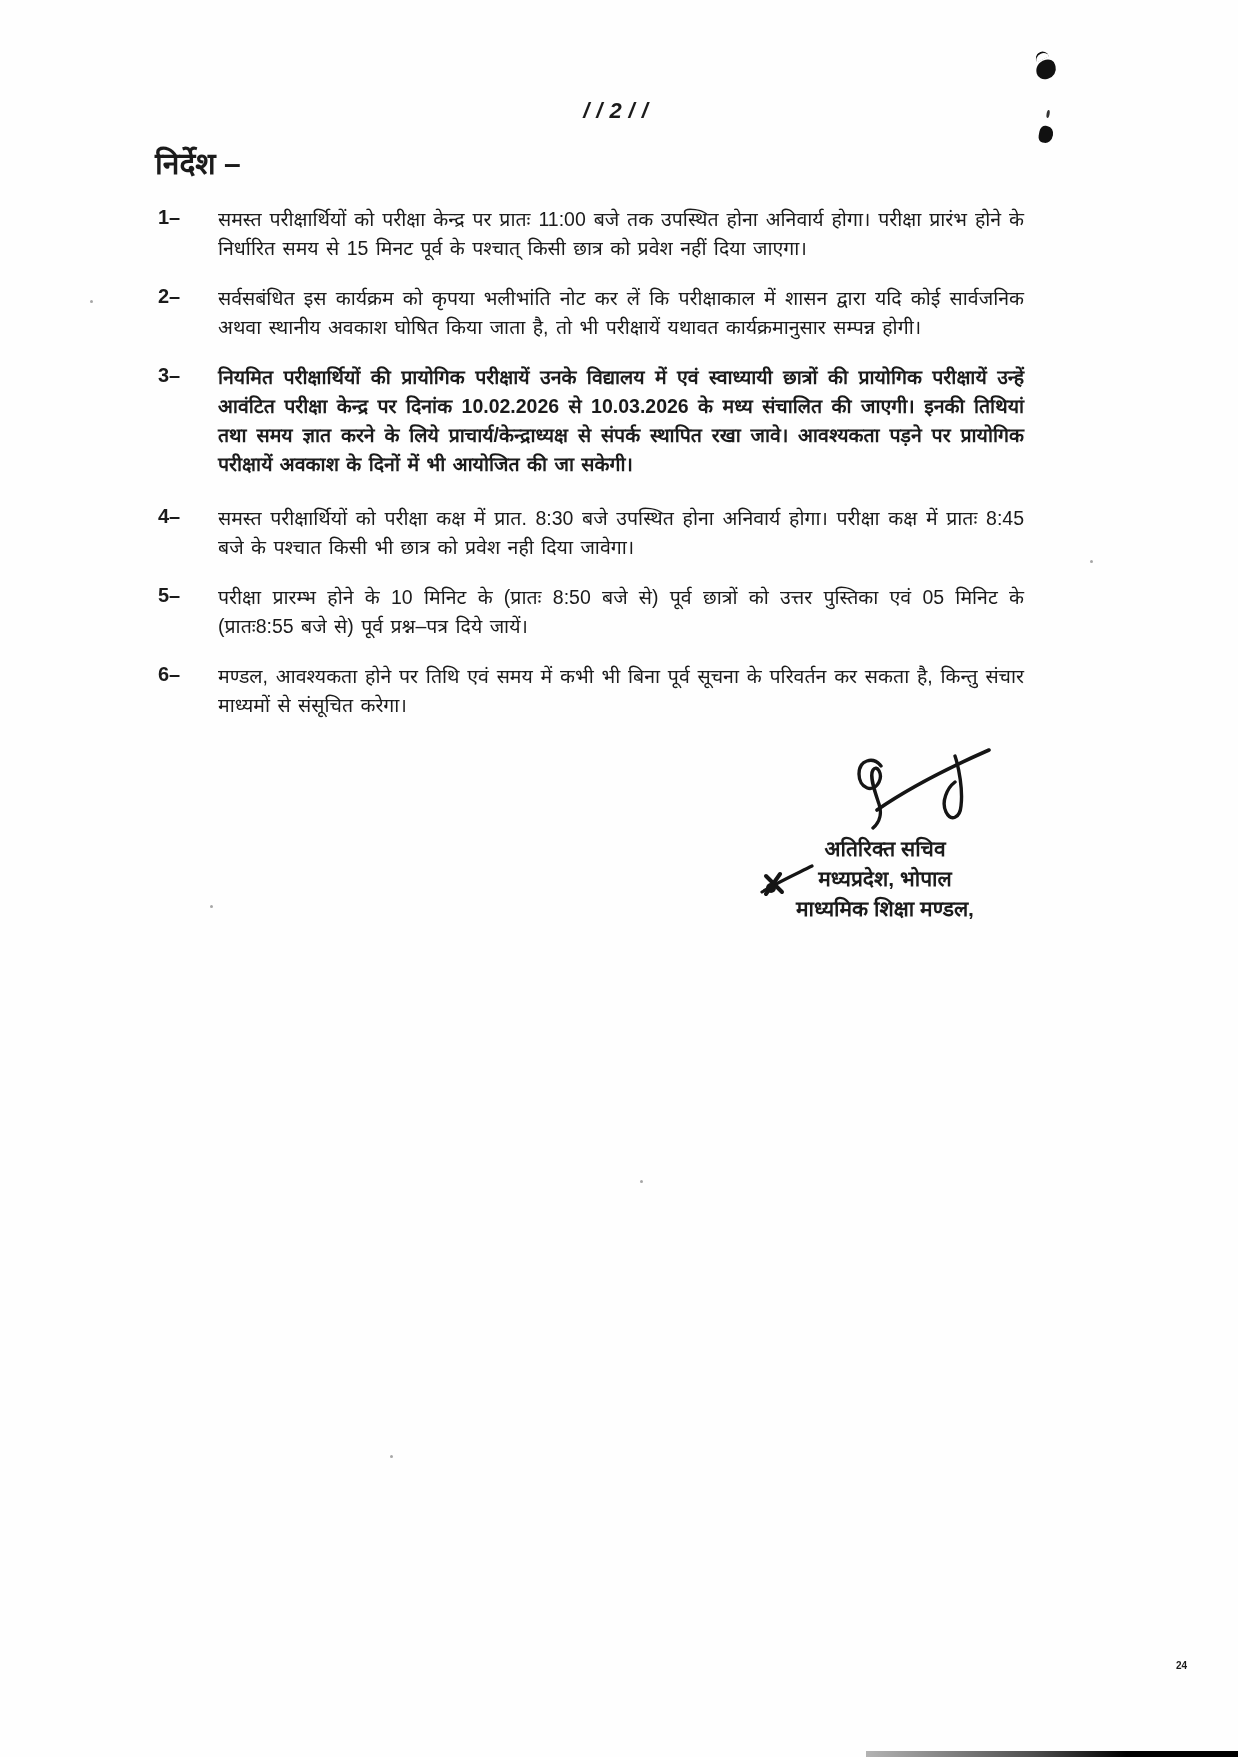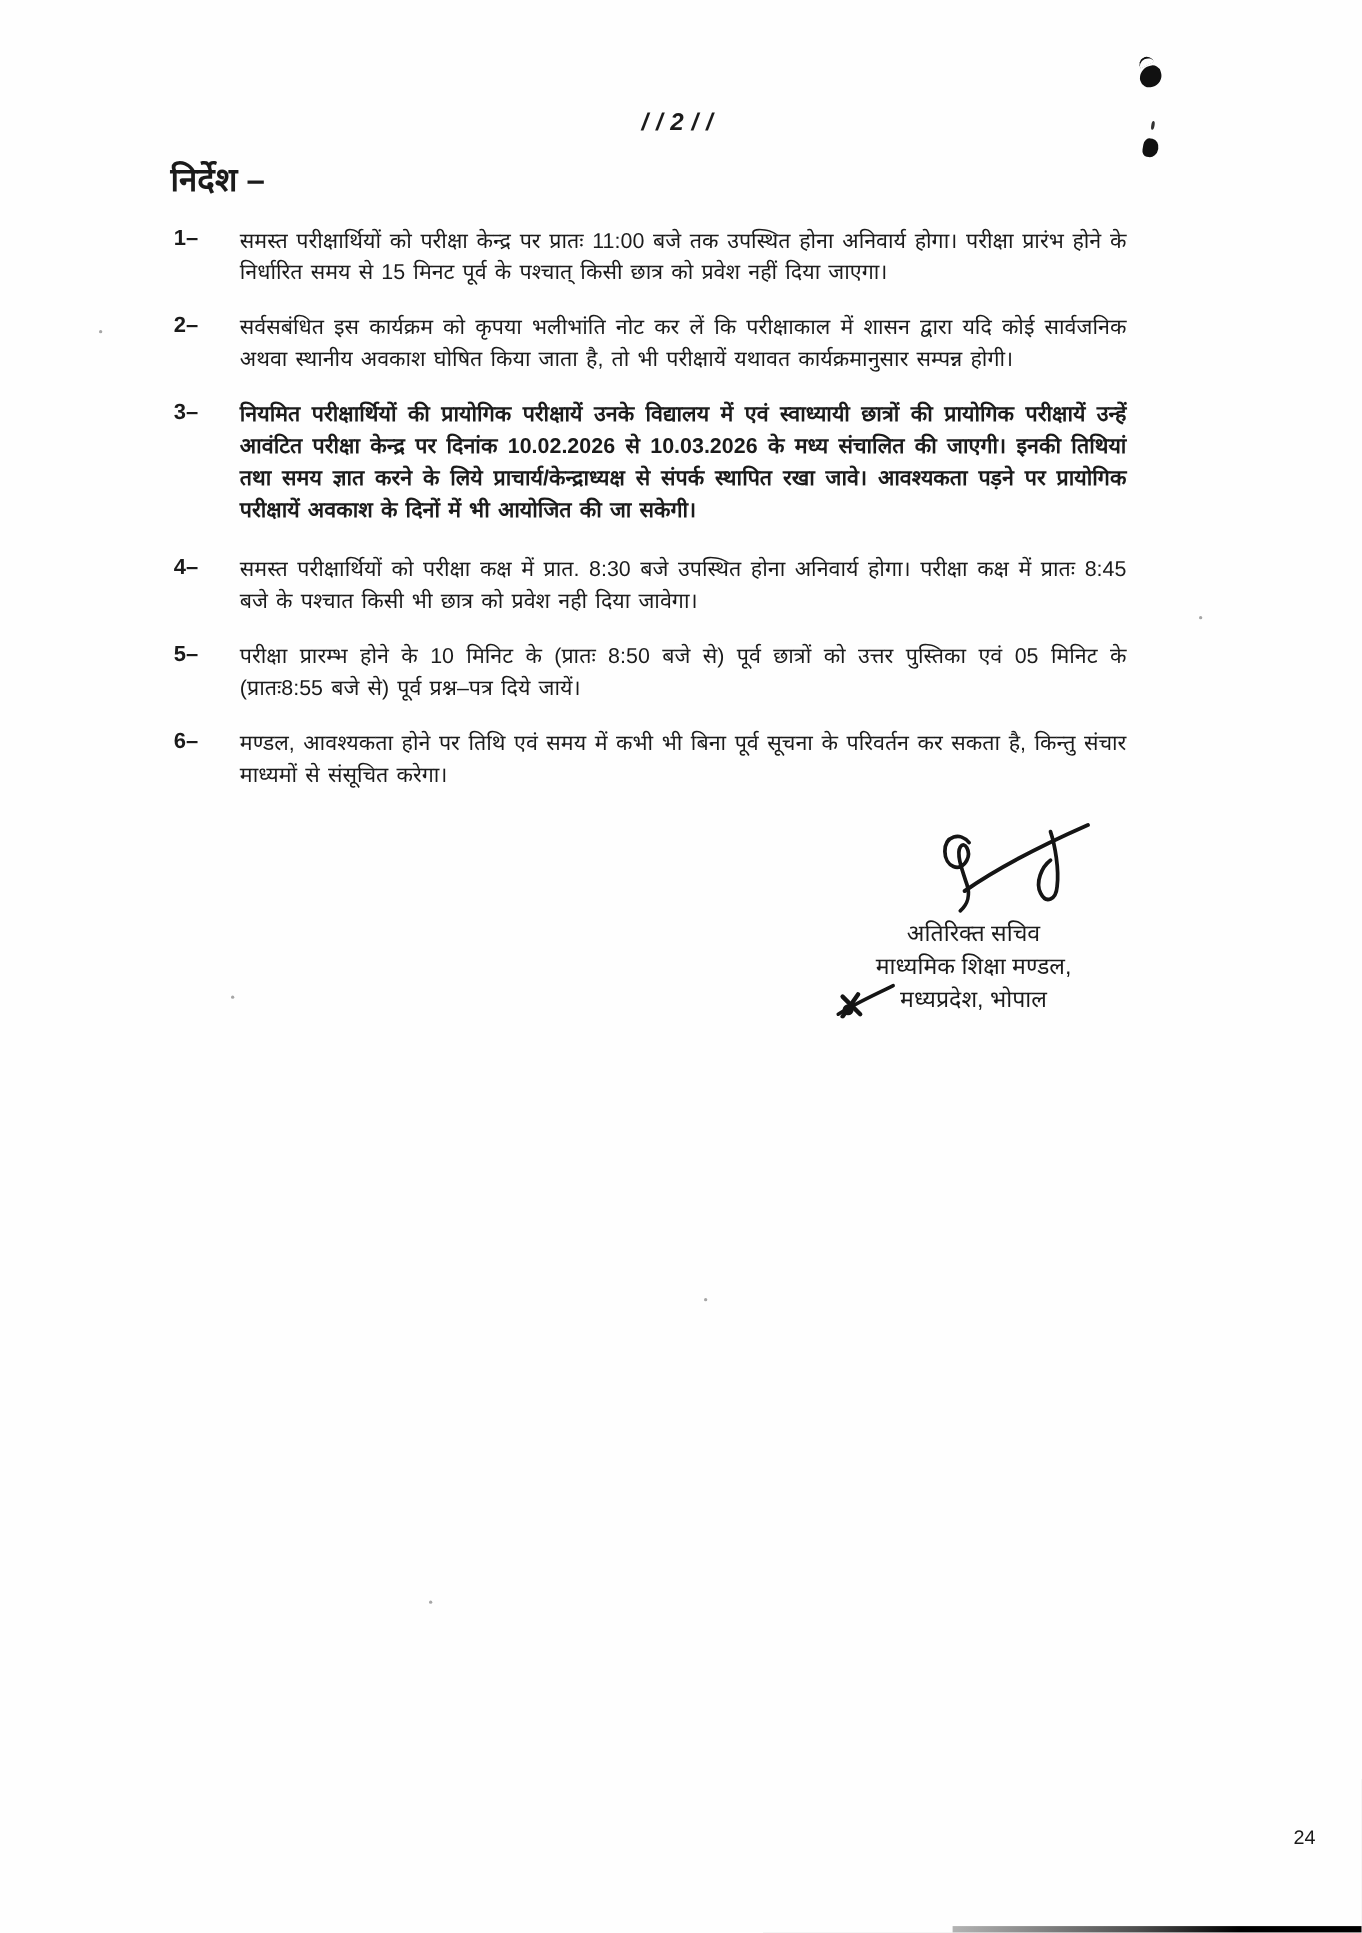--- a/index.html
+++ b/index.html
@@ -47,37 +47,37 @@
   .item.gap-lg{margin-bottom:25px;}
   
   .sig-block{
     position:absolute;top:748px;left:735px;width:300px;
     text-align:center;
   }
   .sig-scribble{
     display:block;margin:0 auto -6px 108px;
   }
   .sig-line{
-    font-size:21px;font-weight:400;line-height:30px;
+    font-size:21px;font-weight:700;line-height:30px;
     white-space:nowrap;
   }
   .sig-line3-wrap{position:relative;display:inline-block;}
   .strike-mark{
     position:absolute;left:-62px;top:-2px;
   }
   
   .blob{position:absolute;background:#111;}
   .blob1{top:60px;left:1036px;width:20px;height:19px;border-radius:60% 40% 55% 45%;transform:rotate(-15deg);}
   .blob1::before{content:"";position:absolute;top:-9px;left:2px;width:14px;height:6px;border-top:2.5px solid #111;border-radius:50% 50% 0 0 / 100% 100% 0 0;background:transparent;transform:rotate(-12deg);}
   .blob2{top:126px;left:1039px;width:14px;height:17px;border-radius:45% 55% 60% 40%;transform:rotate(10deg);}
   .blob2::before{content:"";position:absolute;top:-16px;left:4px;width:3px;height:8px;background:#333;border-radius:50%;}
   
   .corner-num{
     position:absolute;top:1660px;left:1176px;
-    font-size:18px;font-weight:400;
+    font-size:10px;font-weight:700;
   }
   
   .bottom-bar{
     position:absolute;bottom:0;right:0;
     width:372px;height:6px;
     background:linear-gradient(to right, rgba(40,40,40,0.35) 0%, rgba(20,20,20,0.75) 45%, #000 70%);
   }
   
   .speck{position:absolute;width:3px;height:3px;border-radius:50%;background:rgba(60,60,60,0.45);}
 </style>
@@ -127,32 +127,32 @@
 
   </div>
 
   <div class="sig-block">
     <svg class="sig-scribble" width="150" height="92" viewBox="0 0 150 92">
       <path d="M38,18 C30,8 16,12 16,26 C16,40 30,46 36,34 C40,26 34,16 30,22 C26,28 32,44 36,56 C39,65 37,74 30,80" fill="none" stroke="#151515" stroke-width="3.4" stroke-linecap="round"></path>
       <path d="M34,62 C60,44 96,24 146,2" fill="none" stroke="#151515" stroke-width="3.6" stroke-linecap="round"></path>
       <path d="M112,8 C116,20 120,42 118,58 C117,70 108,74 103,64 C98,54 104,40 112,34" fill="none" stroke="#151515" stroke-width="3.4" stroke-linecap="round"></path>
     </svg>
     <div class="sig-line">अतिरिक्त सचिव</div>
-    <div class="sig-line">माध्यमिक शिक्षा मण्डल,</div>
     <div class="sig-line">
       <span class="sig-line3-wrap">
         <svg class="strike-mark" width="58" height="34" viewBox="0 0 58 34">
           <path d="M56,4 C40,12 22,20 6,30" fill="none" stroke="#151515" stroke-width="3.2" stroke-linecap="round"></path>
           <path d="M10,14 L26,30" fill="none" stroke="#151515" stroke-width="4" stroke-linecap="round"></path>
           <path d="M24,12 L10,32" fill="none" stroke="#151515" stroke-width="4" stroke-linecap="round"></path>
           <circle cx="15" cy="26" r="5" fill="#151515"></circle>
         </svg>
         <span>मध्यप्रदेश, भोपाल</span>
       </span>
     </div>
+    <div class="sig-line">माध्यमिक शिक्षा मण्डल,</div>
   </div>
 
   <div class="corner-num">24</div>
 
   <div class="bottom-bar"></div>
 
   <div class="speck" style="top:300px;left:90px;"></div>
   <div class="speck" style="top:560px;left:1090px;"></div>
   <div class="speck" style="top:905px;left:210px;"></div>
   <div class="speck" style="top:1180px;left:640px;"></div>

